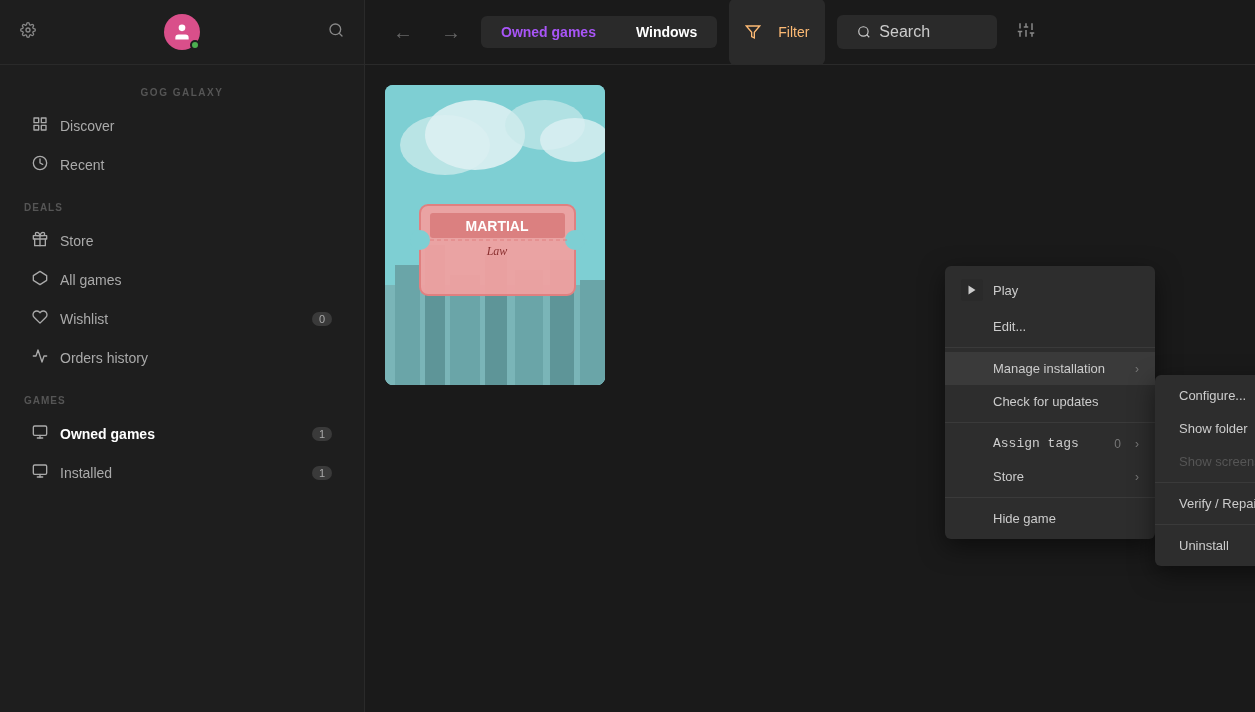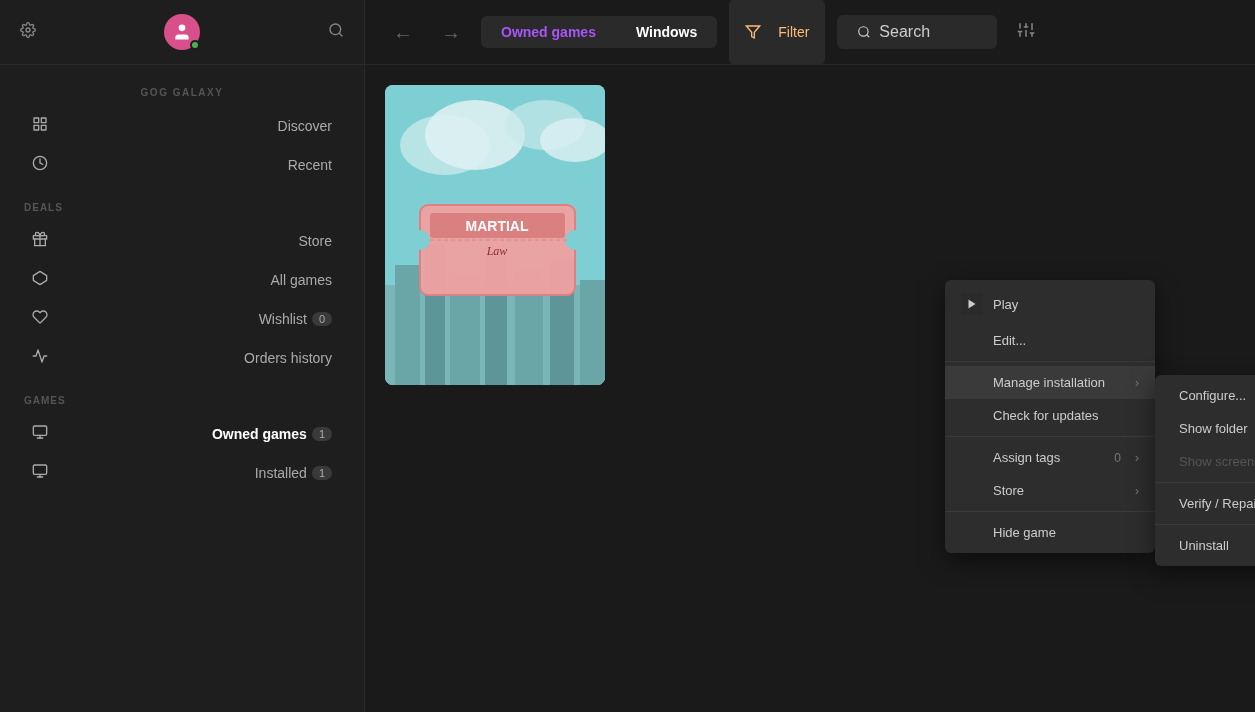--- a/index.html
+++ b/index.html
@@ -78,22 +78,21 @@
 
     .sidebar-item {
       display: flex;
       align-items: center;
       padding: 10px 24px;
       cursor: pointer;
       border-radius: 4px;
       margin: 0 8px;
       color: #aaa;
       font-size: 14px;
-      gap: 5px;
-      text-align: right;
+      gap: 12px;
     }
 
     .sidebar-item .item-label {
       flex: 1;
     }
 
     .sidebar-item .item-badge {
       background: #3a3a3a;
       color: #aaa;
       border-radius: 10px;
@@ -206,21 +205,21 @@
       height: 300px;
       border-radius: 8px;
       overflow: hidden;
       position: relative;
       cursor: pointer;
     }
 
     
     .context-menu-primary {
       position: absolute;
-      top: 215px;
+      top: 201px;
       left: 580px;
       width: 210px;
       background: #2d2d2d;
       border-radius: 6px;
       box-shadow: 0 8px 24px rgba(0,0,0,0.5);
       z-index: 100;
       padding: 4px 0;
     }
 
     .context-menu-secondary {
@@ -522,21 +521,21 @@
         <span class="cm-label" style="padding-left:32px;">Manage installation</span>
         <span class="cm-arrow">›</span>
       </div>
 
       <div class="cm-item">
         <span class="cm-label" style="padding-left:32px;">Check for updates</span>
       </div>
       <div class="cm-divider"></div>
 
       <div class="cm-item">
-        <span class="cm-label" style="padding-left:32px;">Assign tags</span>
+        <span class="cm-label" style="padding-left:32px;font-family:Liberation Mono, monospace;">Assign tags</span>
         <span class="cm-count">0</span>
         <span class="cm-arrow">›</span>
       </div>
 
       <div class="cm-item">
         <span class="cm-label" style="padding-left:32px;">Store</span>
         <span class="cm-arrow">›</span>
       </div>
       <div class="cm-divider"></div>
 

